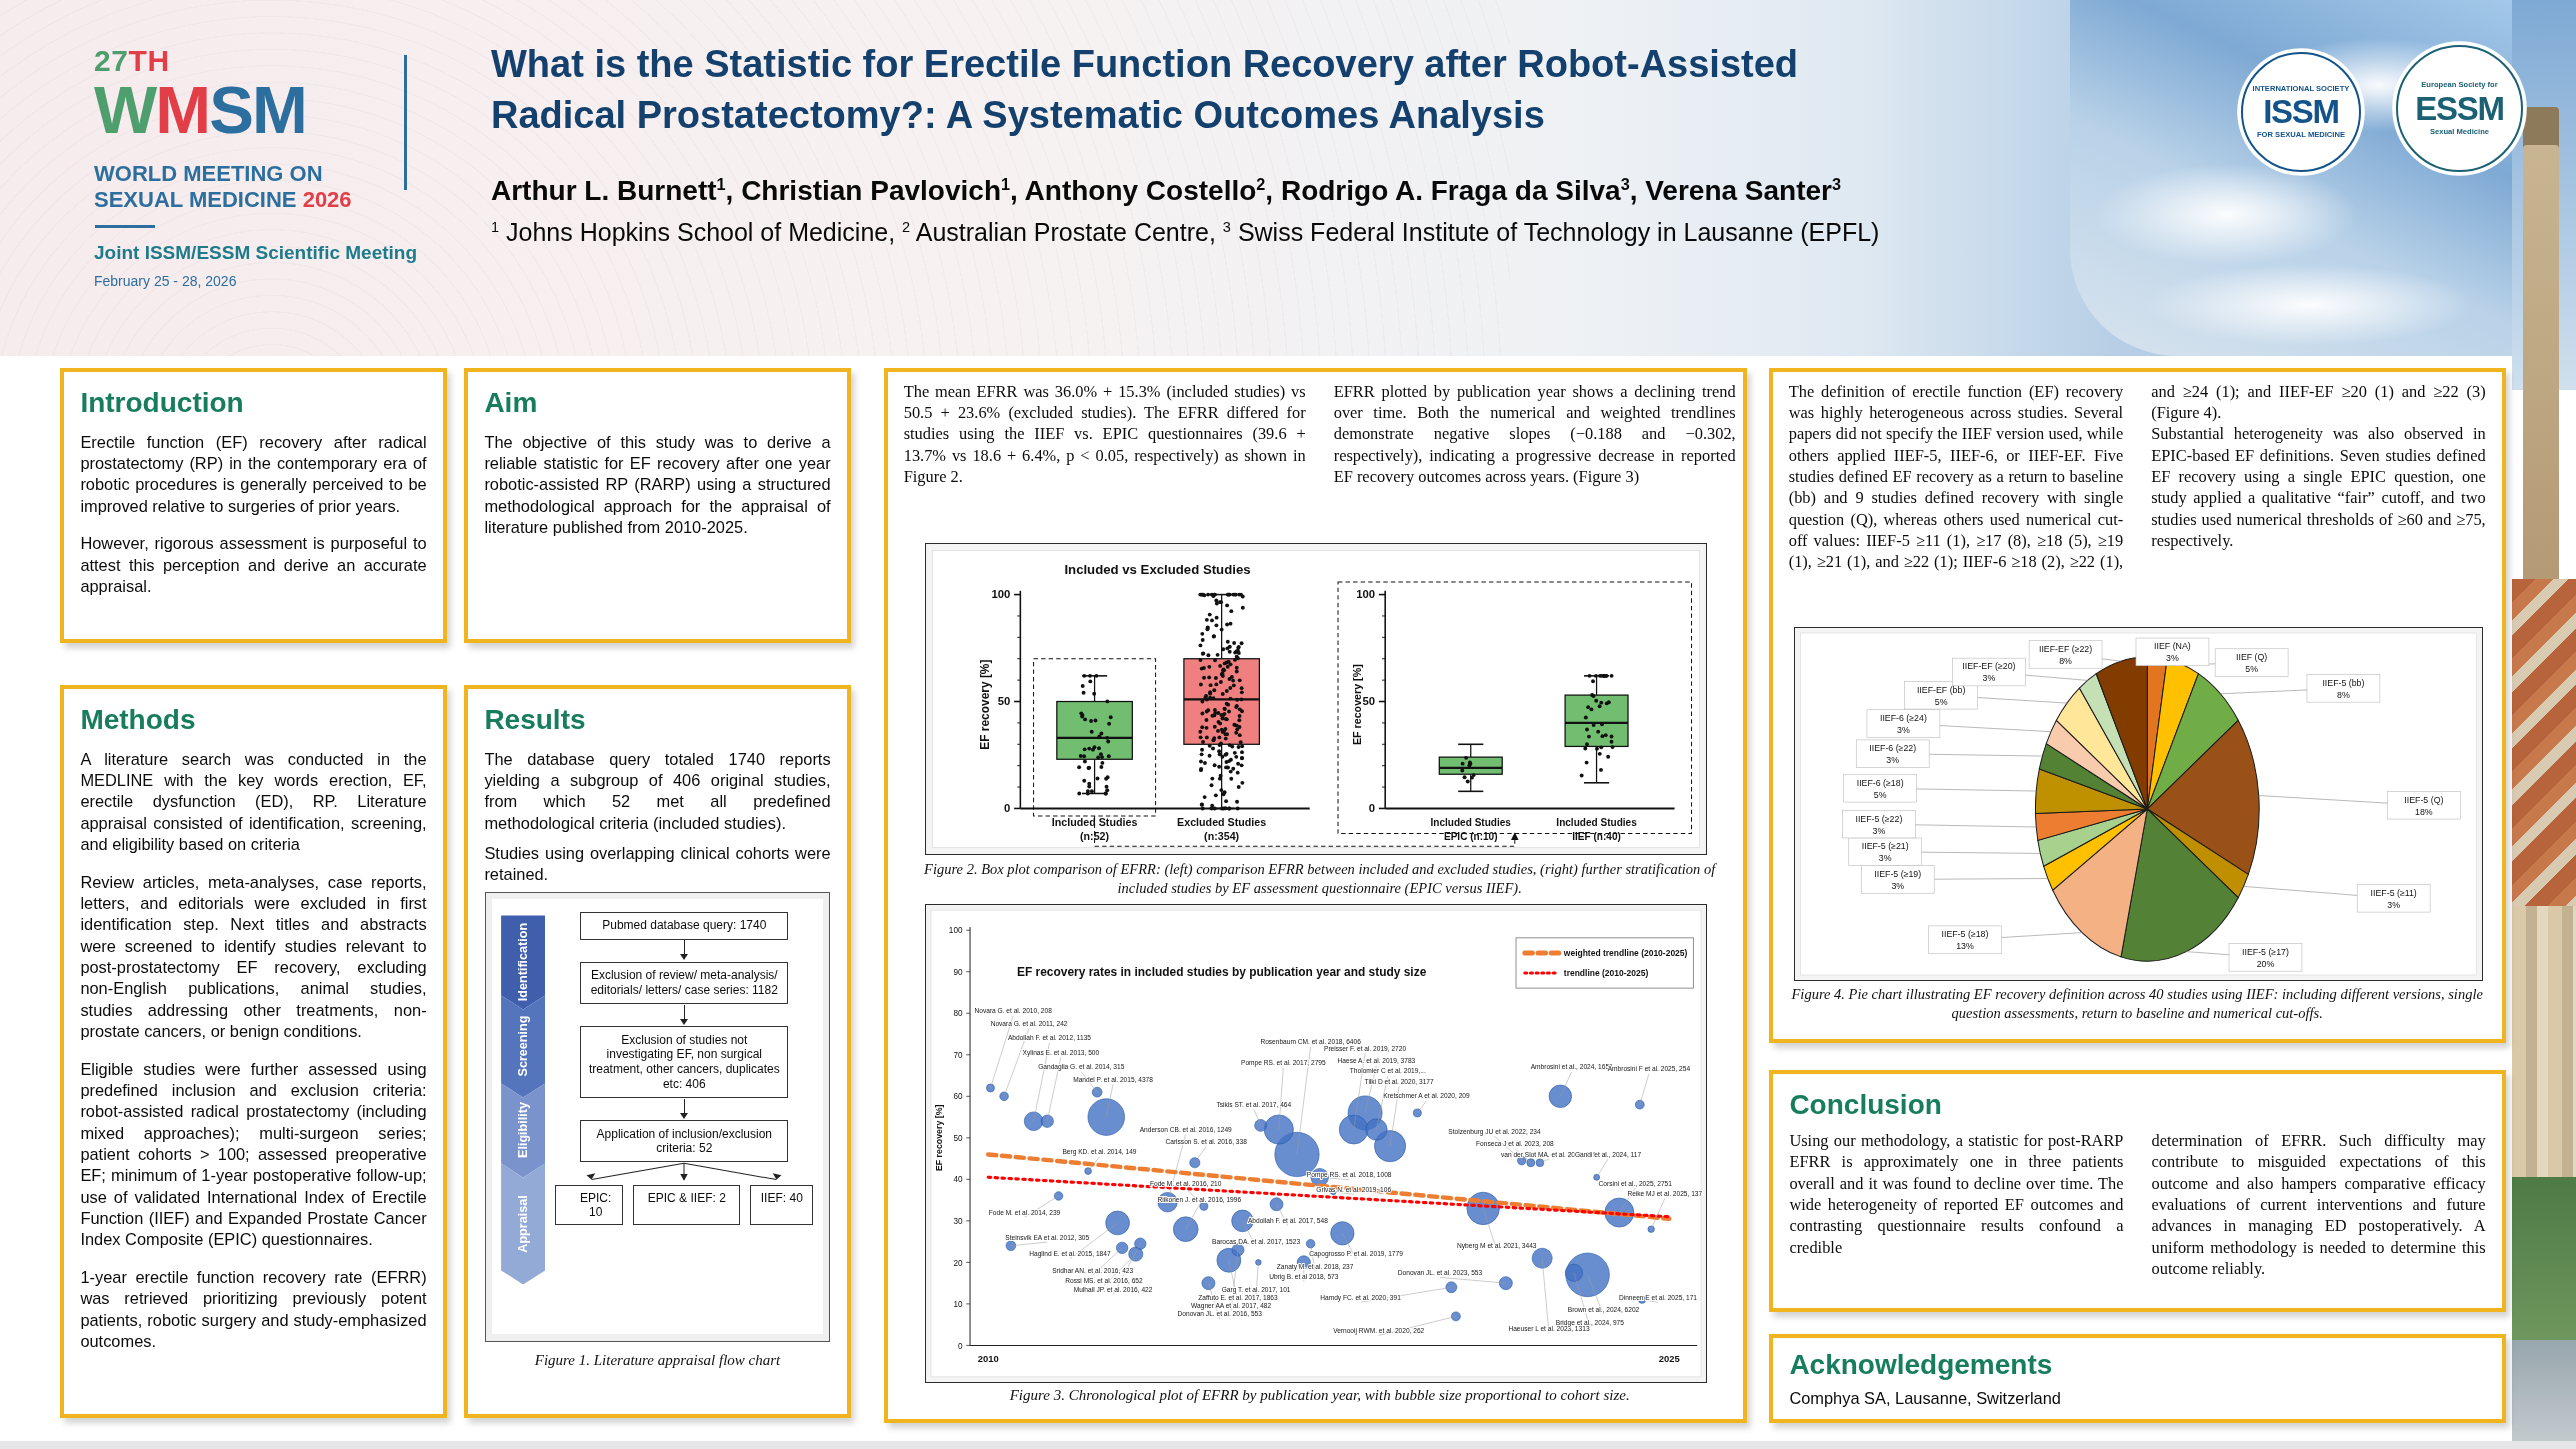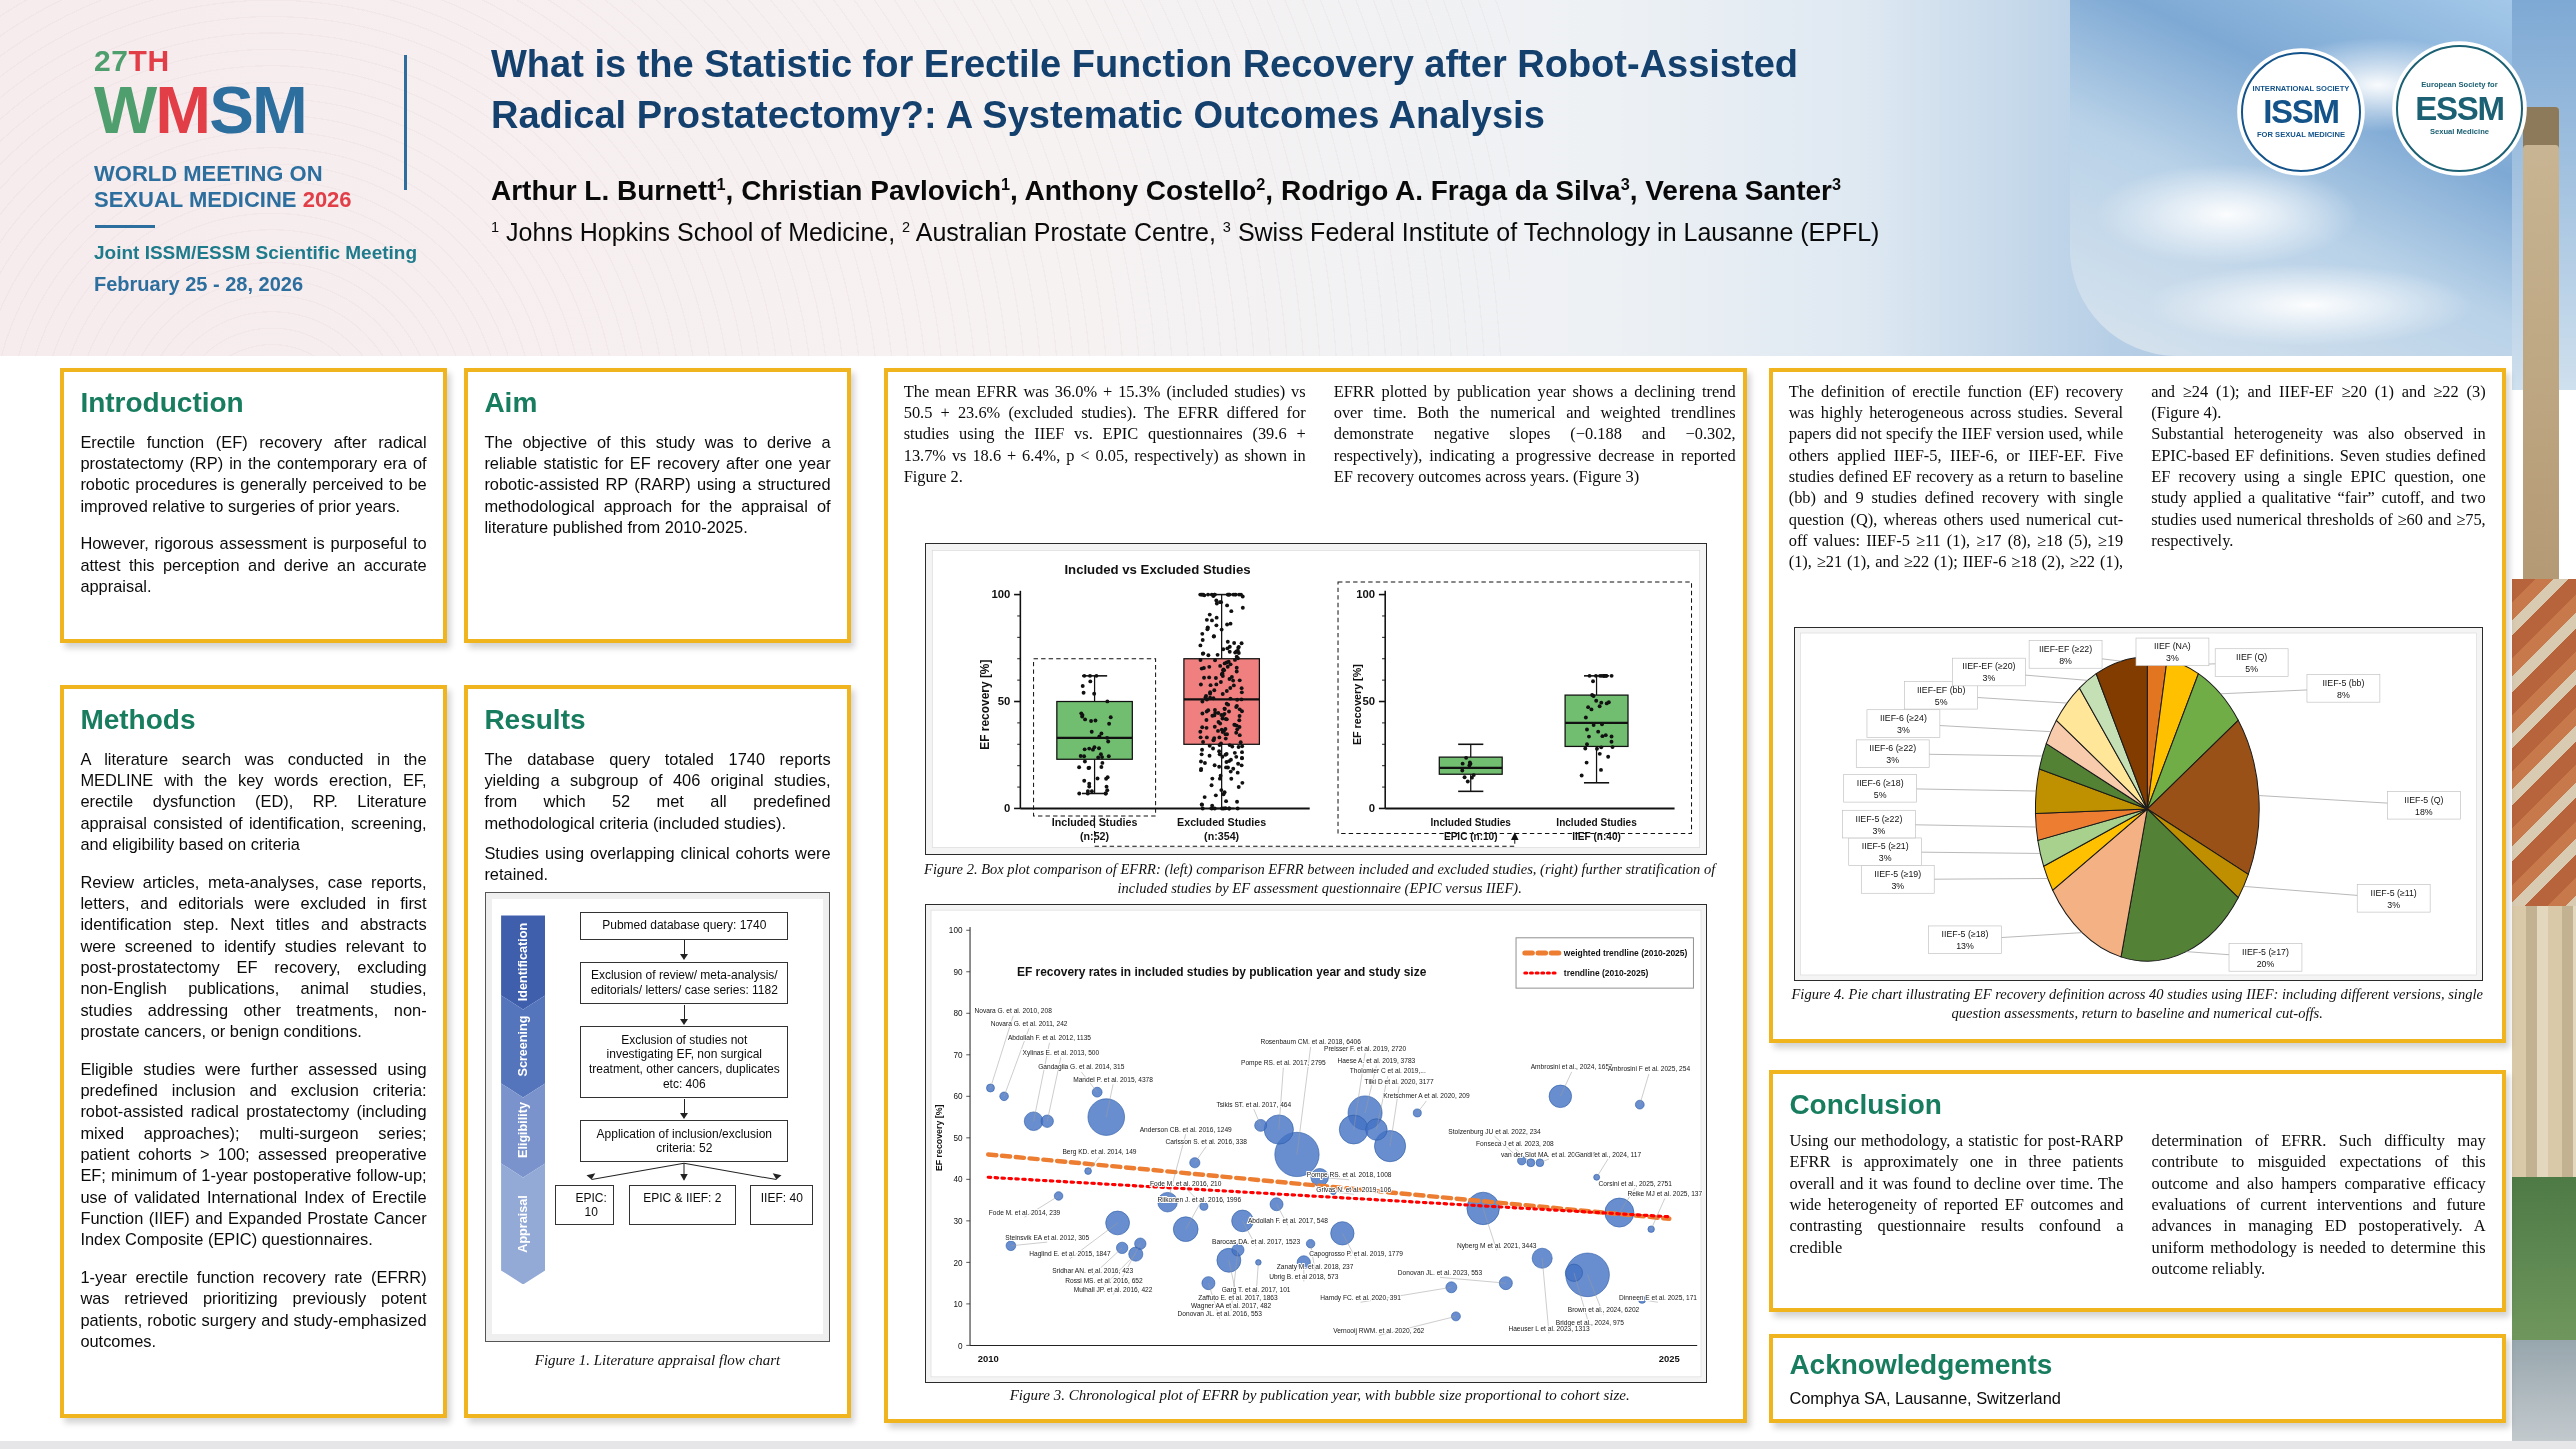--- a/index.html
+++ b/index.html
@@ -29,21 +29,21 @@
   .logo-block{position:absolute;left:94px;top:44px;width:352px;}
   .l-27{font-size:30px;font-weight:bold;letter-spacing:0.6px;}
   .l-27 .g{color:var(--lgreen);} .l-27 .r{color:var(--red);}
   .l-wmsm{font-size:67px;font-weight:800;letter-spacing:-1.9px;line-height:.95;}
   .l-wmsm .w{color:var(--lgreen);} .l-wmsm .m1{color:var(--red);} .l-wmsm .sm{color:var(--blue);}
   .l-divider{position:absolute;left:310px;top:11.3px;width:3.1px;height:135px;background:var(--blue);}
   .l-sub{font-size:22px;font-weight:bold;color:var(--blue);line-height:1.18;margin-top:19px;}
   .l-sub .yr{color:var(--red);}
   .l-rule{width:60px;height:3.1px;background:var(--blue);margin:12.6px 0 14px 1.3px;}
   .l-meeting{font-size:19px;font-weight:bold;color:var(--teal);}
-  .l-dates{font-size:20px;font-weight:bold;color:var(--blue);margin-top:8.8px;}
+  .l-dates{font-size:14px;font-weight:normal;color:var(--blue);margin-top:8.8px;}
   .title-wrap{position:absolute;left:491px;top:39px;width:1573px;text-align:left;}
   .p-title{font-size:38px;font-weight:bold;color:var(--navy);line-height:1.35;}
   .p-authors{margin-top:33px;font-size:28px;font-weight:bold;color:#090909;}
   .p-authors sup{font-size:58%;}
   .p-affils{margin-top:11.3px;font-size:25px;color:#090909;}
   .p-affils sup{font-size:58%;}
   .soc-logo{position:absolute;border-radius:50%;background:#fff;border:2.5px solid #13538a;
      display:flex;align-items:center;justify-content:center;flex-direction:column;box-shadow:0 0 0 3.8px #fff;}
   .soc-logo .abbr{font-weight:800;color:#13538a;font-size:33px;letter-spacing:-1.3px;}
   .soc-logo .arc{font-size:7.6px;font-weight:bold;color:#13538a;text-align:center;line-height:1.1;}
@@ -185,21 +185,21 @@
           <div class="fbox">Application of inclusion/exclusion criteria: 52</div>
           <svg width="258" height="21.4" viewBox="0 0 410 34">
             <line x1="205" y1="2" x2="58" y2="28" stroke="#222" stroke-width="1.6"></line>
             <line x1="205" y1="2" x2="205" y2="28" stroke="#222" stroke-width="1.6"></line>
             <line x1="205" y1="2" x2="352" y2="28" stroke="#222" stroke-width="1.6"></line>
             <polygon points="58,28 64,18 50,21" fill="#222"></polygon>
             <polygon points="205,30 199,19 211,19" fill="#222"></polygon>
             <polygon points="352,28 346,18 360,21" fill="#222"></polygon>
           </svg>
           <div class="leafrow">
-            <div class="leaf" style="width:59px;padding-left:19px;">EPIC: 10</div>
+            <div class="leaf" style="width:68px;padding-left:19px;">EPIC: 10</div>
             <div class="leaf" style="width:107px;">EPIC &amp; IIEF: 2</div>
             <div class="leaf" style="width:63px;">IIEF: 40</div>
           </div>
         </div>
       </div>
     </div>
     <div class="figcap" style="margin-top:8.8px;">Figure 1. Literature appraisal flow chart</div>
   </div>
 
   <div class="ybox" style="left:884px;top:368px;width:863px;height:1055px;box-sizing:border-box;">

